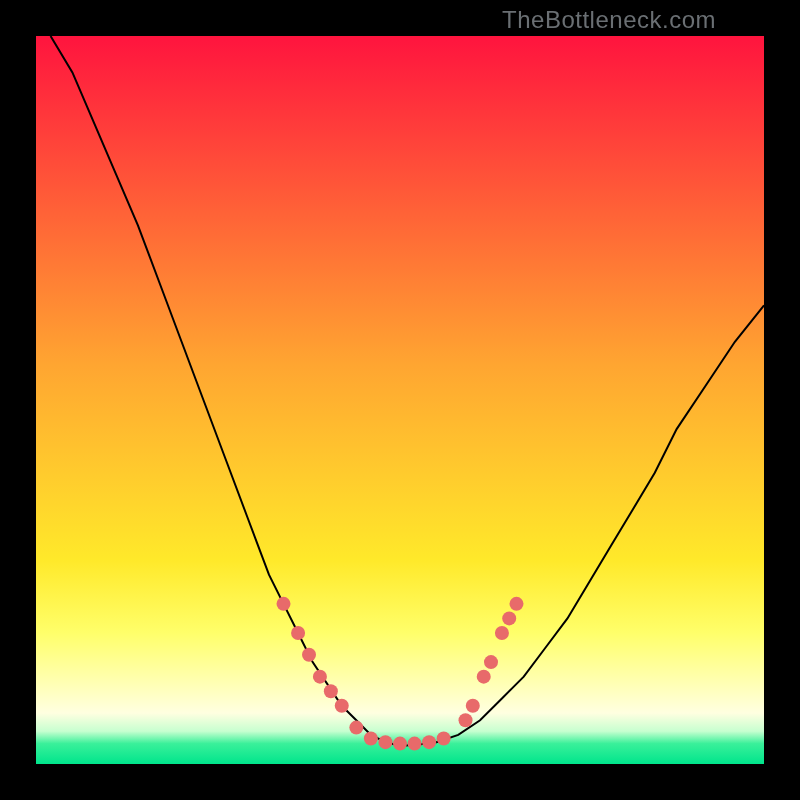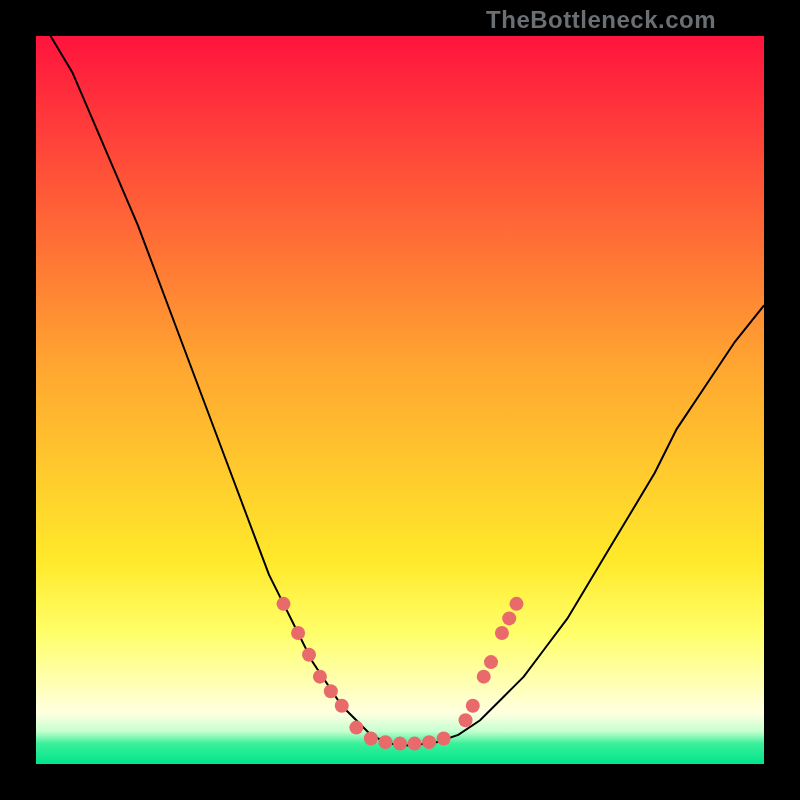--- a/index.html
+++ b/index.html
@@ -10,21 +10,20 @@
     background: #000;
     overflow: hidden;
   }
   .frame {
     position: absolute;
     left: 0;
     top: 0;
     width: 728px;
     height: 800px;
     background: #000;
-    font-weight: bold;
   }
   .plot-area {
     position: absolute;
     left: 36px;
     top: 36px;
     width: 728px;
     height: 728px;
   }
   .watermark {
     position: absolute;

